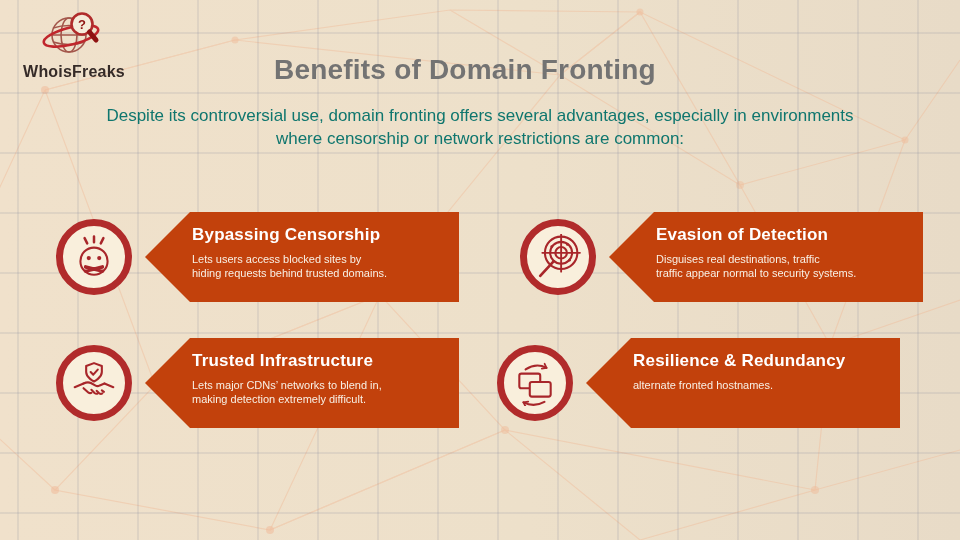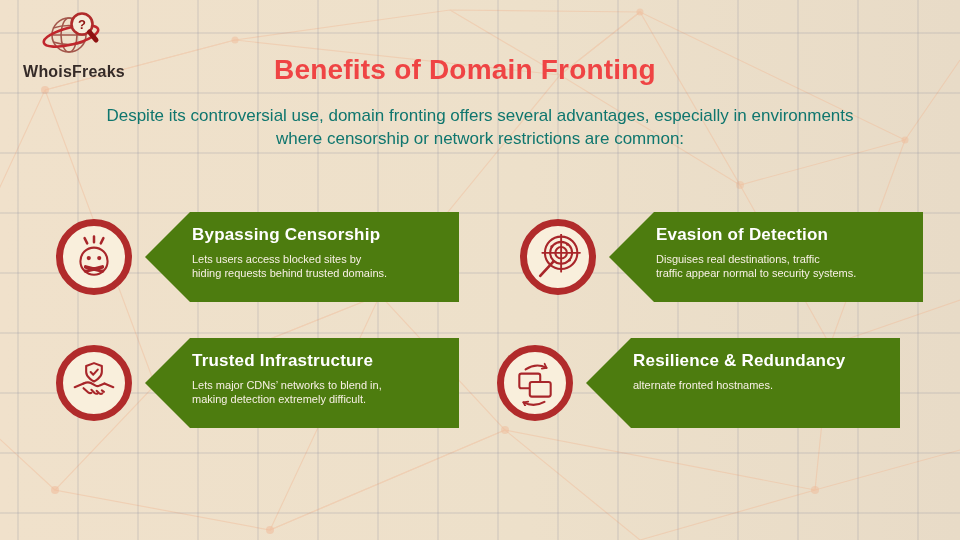--- a/index.html
+++ b/index.html
@@ -21,21 +21,21 @@
   .mesh-overlay{position:absolute;inset:0;pointer-events:none;}
 
   
   .logo{position:absolute;left:14px;top:10px;width:120px;text-align:center;}
   .logo-mark{display:block;margin:0 auto;}
   .logo-text{display:block;margin-top:1px;font-size:16px;font-weight:600;color:#352B28;letter-spacing:.2px;}
 
   
   .title{
     position:absolute;top:54px;left:0;width:930px;text-align:center;
-    font-size:28px;font-weight:700;color:#ef4444;letter-spacing:.2px;
+    font-size:28px;font-weight:700;color:#737373;letter-spacing:.2px;
   }
   .subtitle{
     position:absolute;top:104px;left:50%;transform:translateX(-50%);
     width:762px;text-align:center;
     font-size:17px;line-height:1.38;color:#0f766e;
   }
 
   
   .card{position:absolute;width:408px;height:90px;}
   .card.c1{left:56px;top:212px;}
@@ -43,21 +43,21 @@
   .card.c3{left:56px;top:338px;}
   .card.c4{left:497px;top:338px;}
 
   .icon-circle{
     position:absolute;left:0;top:7px;width:76px;height:76px;border-radius:50%;
     background:#F9EFDC;border:7px solid #B12B2B;box-sizing:border-box;
     display:flex;align-items:center;justify-content:center;
   }
   .banner{
     position:absolute;left:89px;top:0;width:314px;height:90px;
-    background:#4d7c0f;color:#fff;box-sizing:border-box;
+    background:#c2410c;color:#fff;box-sizing:border-box;
     clip-path:polygon(0 50%,45px 0,100% 0,100% 100%,45px 100%);
     padding:13px 4px 0 47px;
   }
   .banner-title{font-size:17px;font-weight:700;letter-spacing:.2px;color:#FFFFFF;}
   .banner-desc{margin-top:7px;font-size:11px;line-height:1.3;color:#F8F0E5;}
   .banner-desc span{display:block;}
 
   .ic{stroke:#A8262A;fill:none;stroke-width:2;stroke-linecap:round;stroke-linejoin:round;}
 </style>
 </head>

